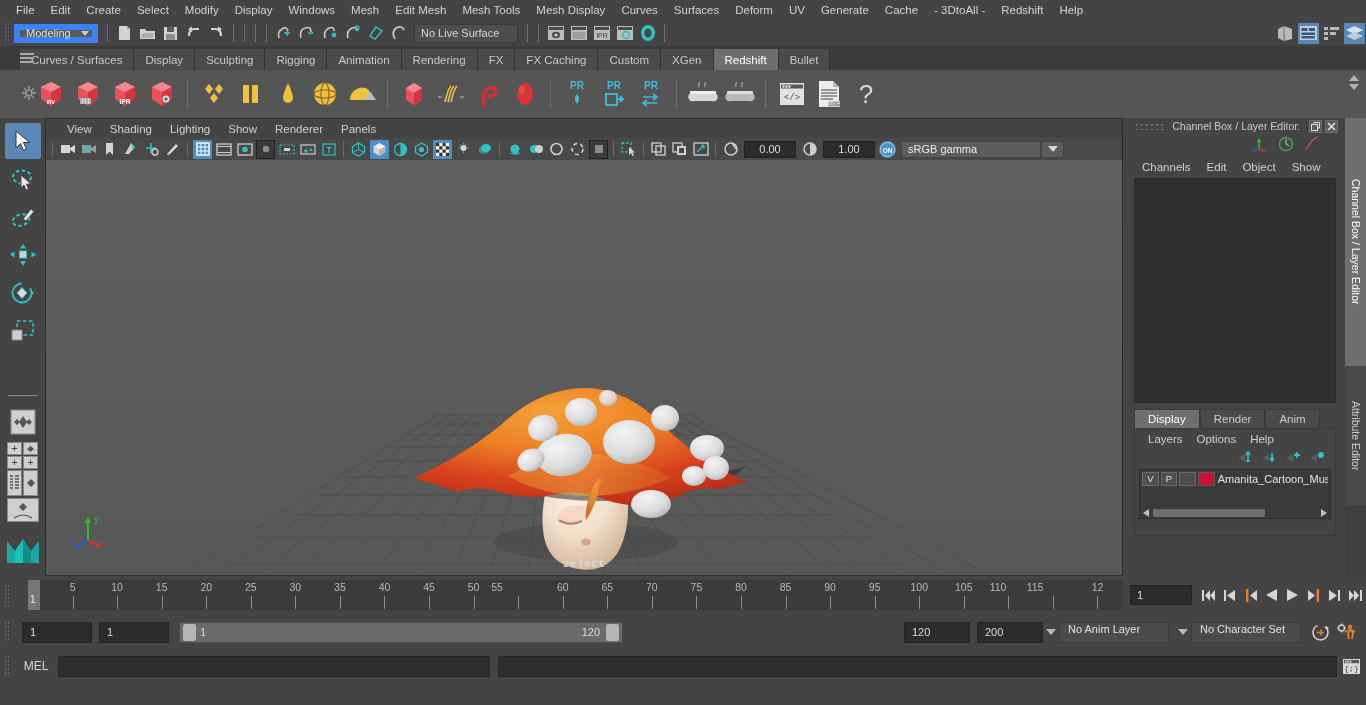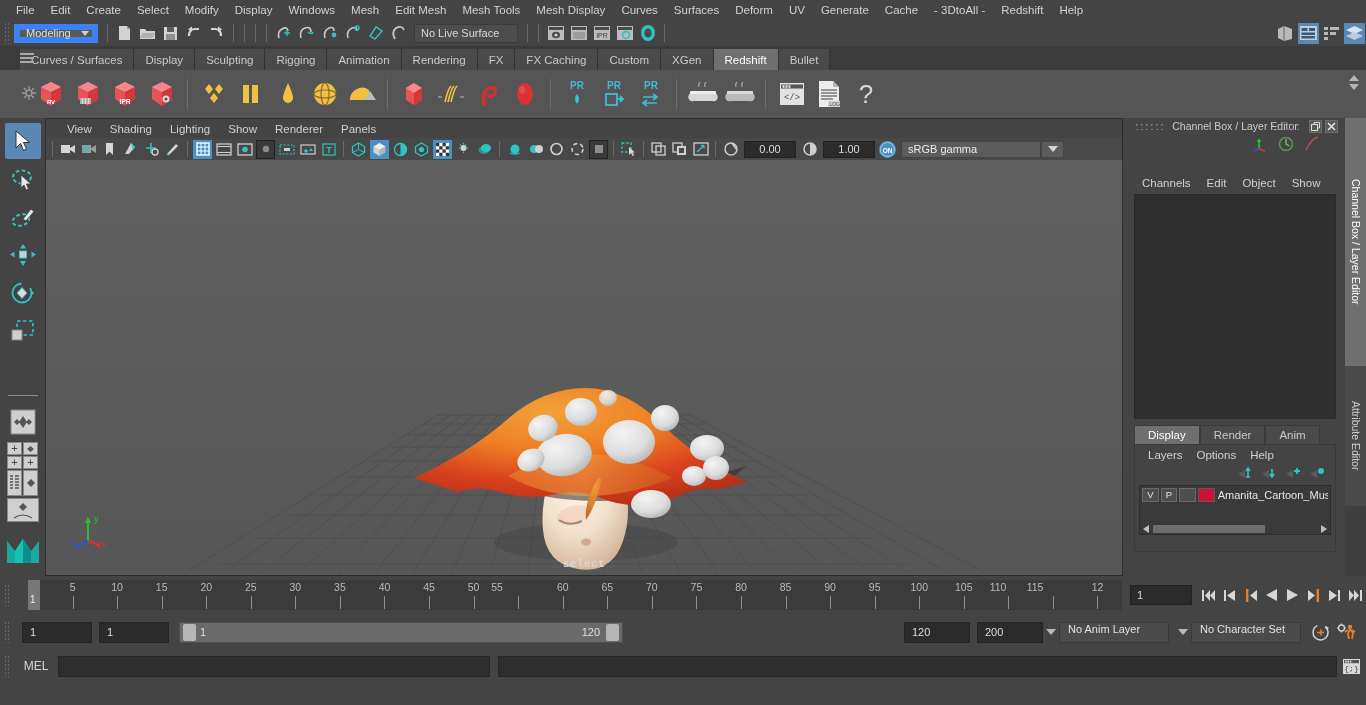--- a/index.html
+++ b/index.html
@@ -124,21 +124,21 @@
 
   
   .cbpanel { position:absolute; left:1126px; top:118px; width:218px; height:458px; background:#444444; }
   .cbtitle { height:16px; display:flex; align-items:center; justify-content:center; position:relative; font-size:10.5px; color:#cacaca; }
   .cbtitle .dots { position:absolute; width:30px; height:8px;
     background-image:radial-gradient(#777 1px, transparent 1px); background-size:5px 5px; }
   .cbtitle .d1 { left:8px; } .cbtitle .d2 { right:44px; }
   .wbtn { position:absolute; top:2px; width:13px; height:13px; background:#5a5a5a; border:1px solid #6e6e6e;
           display:flex; align-items:center; justify-content:center; font-size:9px; color:#ddd; }
   .cbicons { height:22px; display:flex; align-items:center; justify-content:flex-end; padding-right:24px; gap:10px; }
-  .cbmenus { height:22px; display:flex; align-items:center; padding-left:8px;margin-top:16px; }
+  .cbmenus { height:22px; display:flex; align-items:center; padding-left:8px; }
   .cbmenus .cm { padding:1px 8px; font-size:11.5px; color:#d0d0d0; }
   .cblist { margin:0 8px; height:225px; background:#2f2f2f; border:1px solid #2a2a2a; }
 
   .layertabs { display:flex; margin:6px 0 0 8px; }
   .ltab { height:19px; padding:0 13px; display:flex; align-items:center; font-size:11.5px;
           background:#4a4a4a; color:#c8c8c8; border:1px solid #3a3a3a; border-bottom:none; }
   .ltab.active { background:#6f6f6f; color:#fff; }
   .layerbody { margin:0 8px; height:108px; background:#444; border:1px solid #3a3a3a; }
   .lmenus { height:20px; display:flex; align-items:center; padding-left:6px; }
   .lmenus .lm { padding:1px 7px; font-size:11.5px; color:#d0d0d0; }

